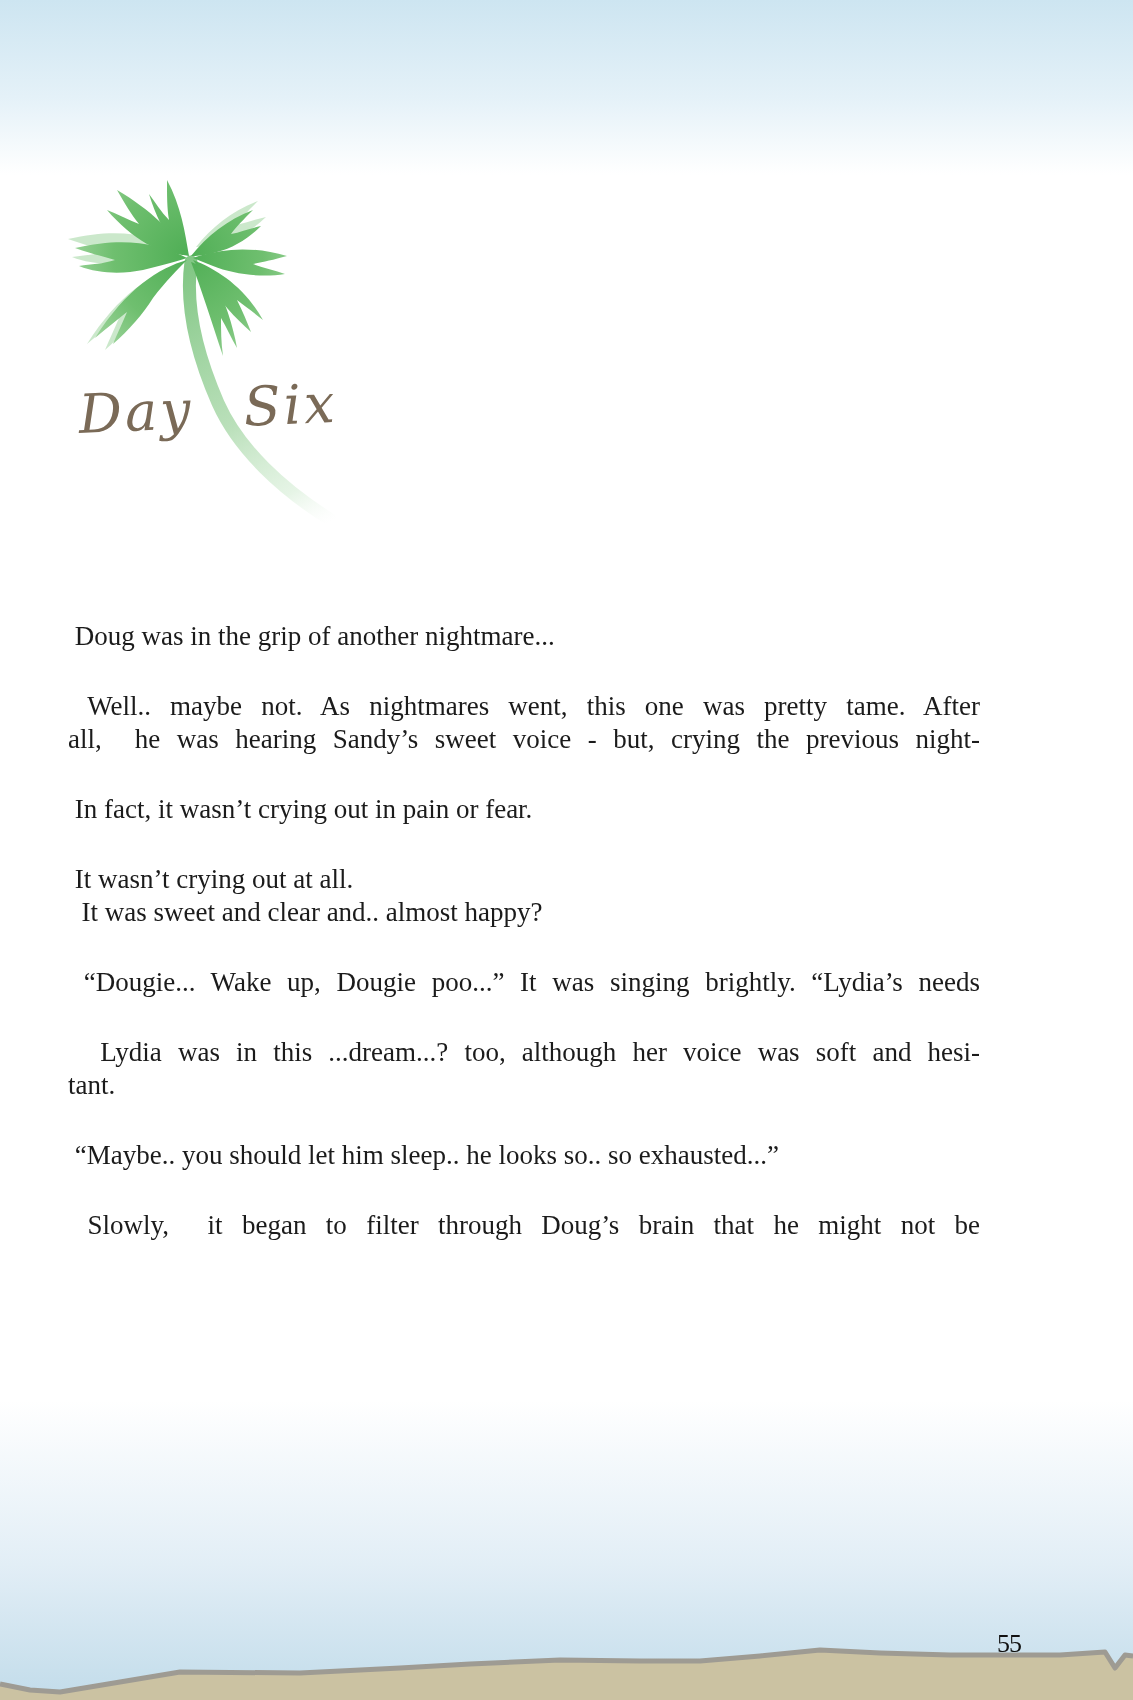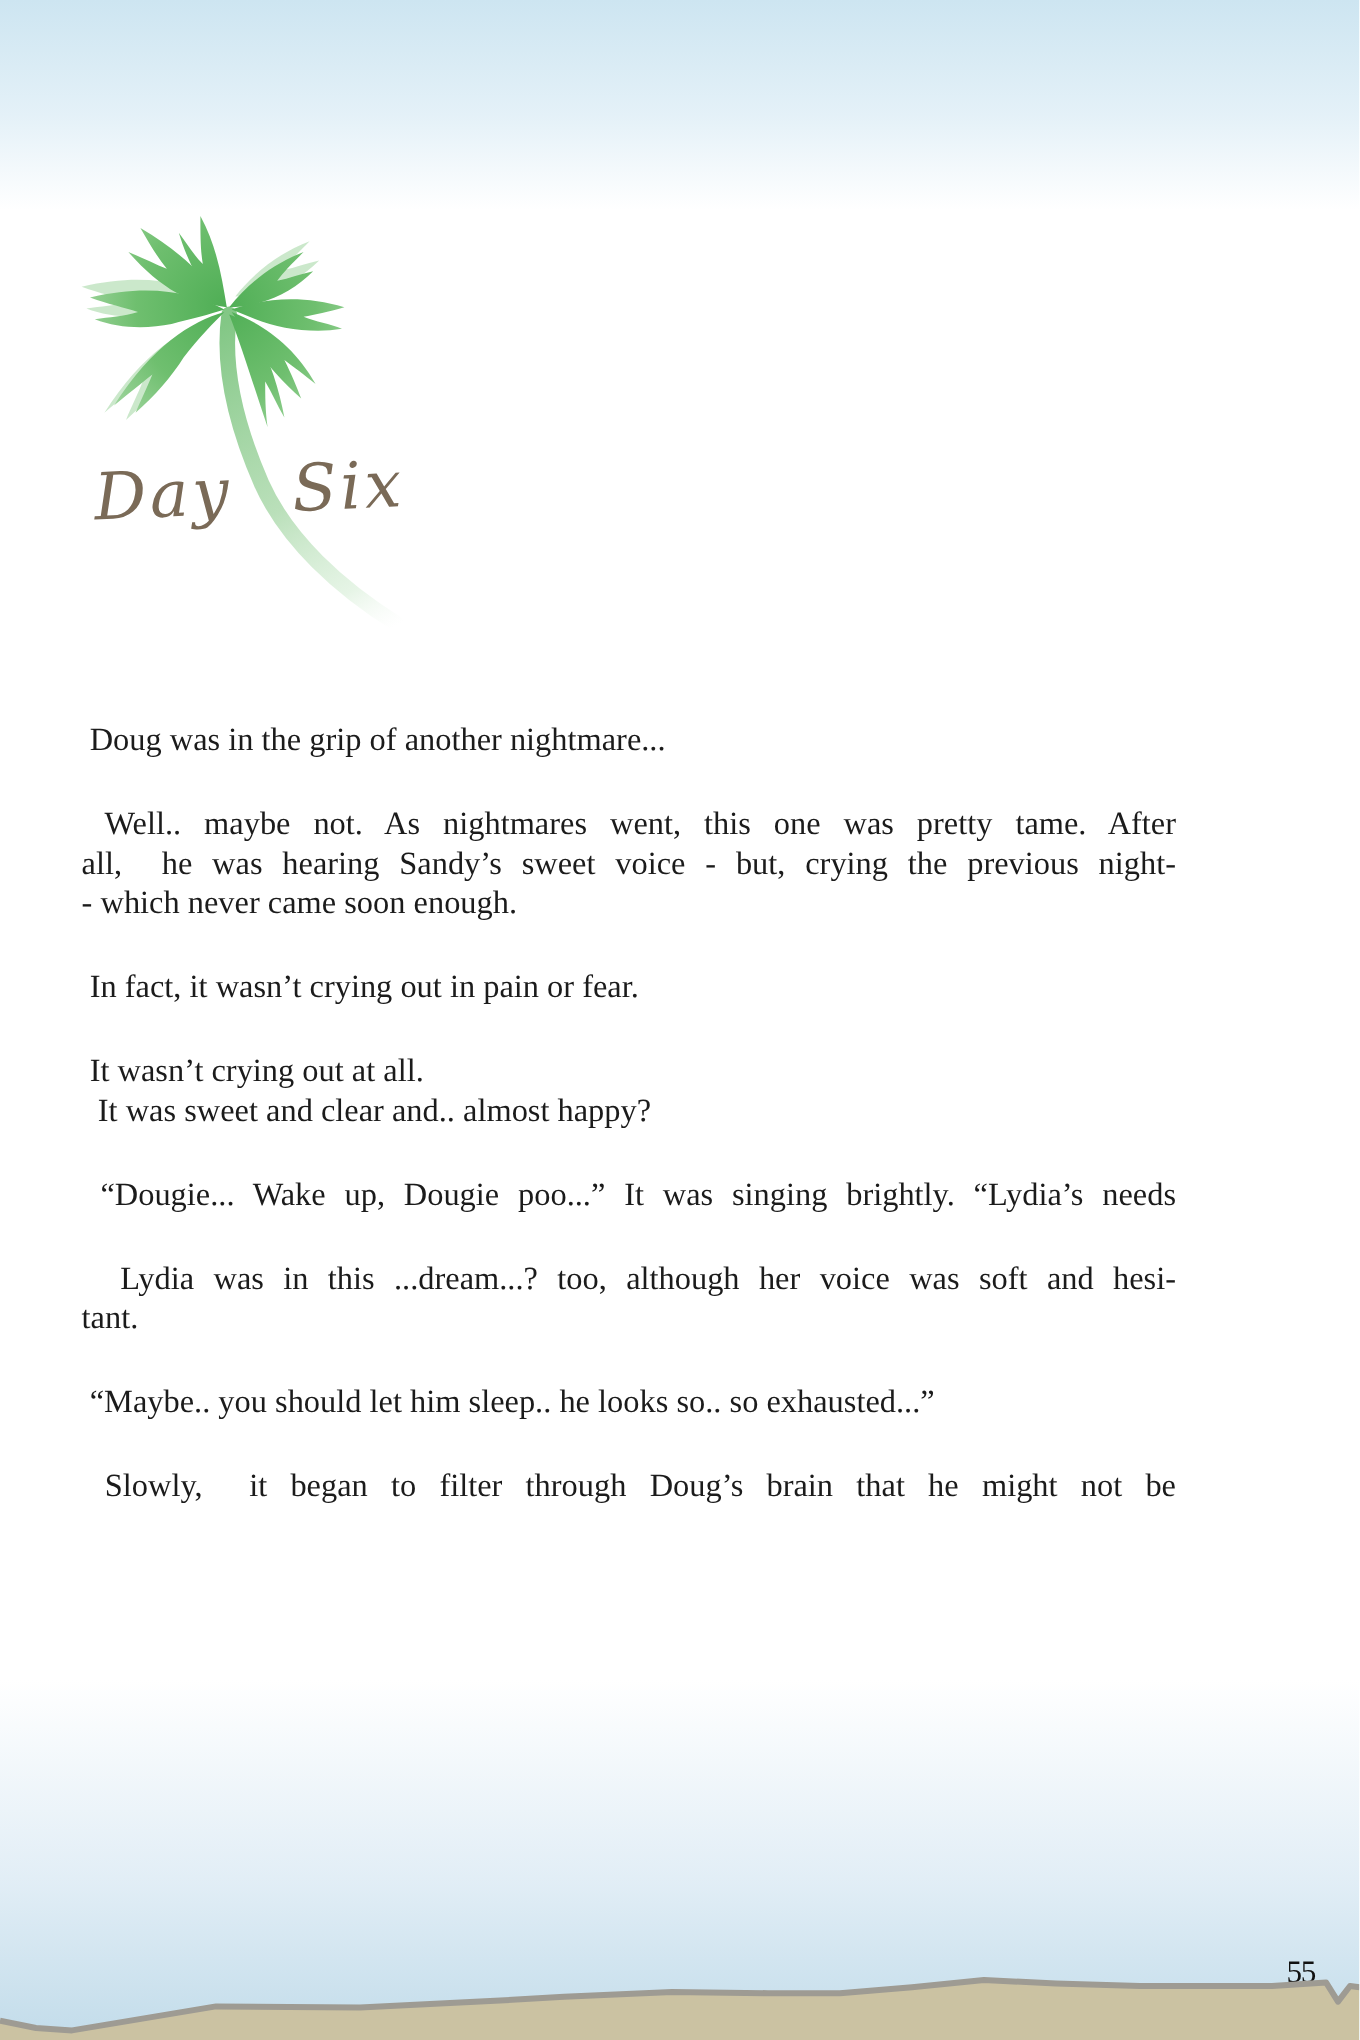--- a/index.html
+++ b/index.html
@@ -38,37 +38,37 @@
     font-style:italic;
     font-size:54px;
     letter-spacing:3px;
     word-spacing:30px;
     color:var(--title-brown);
     transform:rotate(-2.5deg);
     transform-origin:left bottom;
     white-space:nowrap;
   }
   .body-text{
-    position:absolute;left:68px;top:600px;width:912px;
+    position:absolute;left:68px;top:620px;width:912px;
     font-size:27px;
     line-height:33px;
     color:var(--text-color);
   }
   .para{margin:0 0 37px 0;}
   .line{
     white-space:pre;
     text-align:left;
   }
   .line.full{
     white-space:pre-wrap;
     text-align:justify;
     text-align-last:justify;
   }
   .page-number{
-    position:absolute;left:1072px;top:1629px;
+    position:absolute;left:997px;top:1629px;
     font-size:26px;
     color:#111111;
     letter-spacing:-1px;
   }
   .sand{
     position:absolute;left:0;bottom:0;width:1133px;height:80px;
   }
 </style>
 </head>
 <body>
@@ -115,21 +115,20 @@
 
   <div class="chapter-title">Day Six</div>
 
   <div class="body-text">
       <div class="para">
         <div class="line"> Doug was in the grip of another nightmare...</div>
       </div>
       <div class="para">
         <div class="line full"> Well.. maybe not. As nightmares went, this one was pretty tame. After</div>
         <div class="line full">all,  he was hearing Sandy’s sweet voice - but, crying the previous night-</div>
-        <div class="line">- which never came soon enough.</div>
       </div>
       <div class="para">
         <div class="line"> In fact, it wasn’t crying out in pain or fear.</div>
       </div>
       <div class="para">
         <div class="line"> It wasn’t crying out at all.</div>
         <div class="line">  It was sweet and clear and.. almost happy?</div>
       </div>
       <div class="para">
         <div class="line full"> “Dougie... Wake up, Dougie poo...” It was singing brightly. “Lydia’s needs</div>

